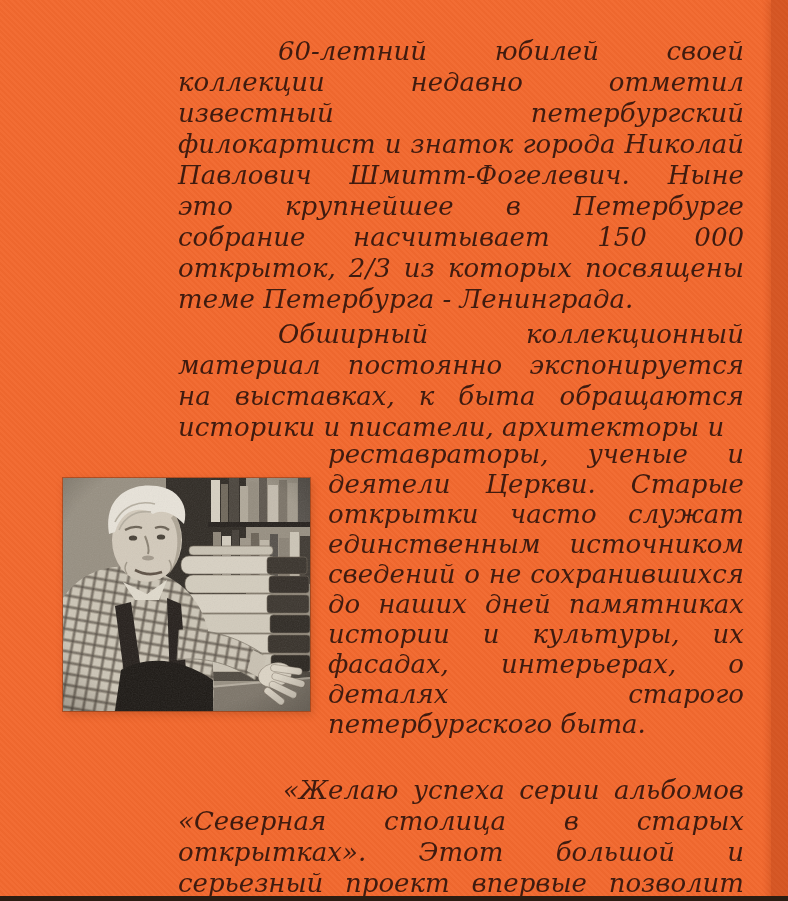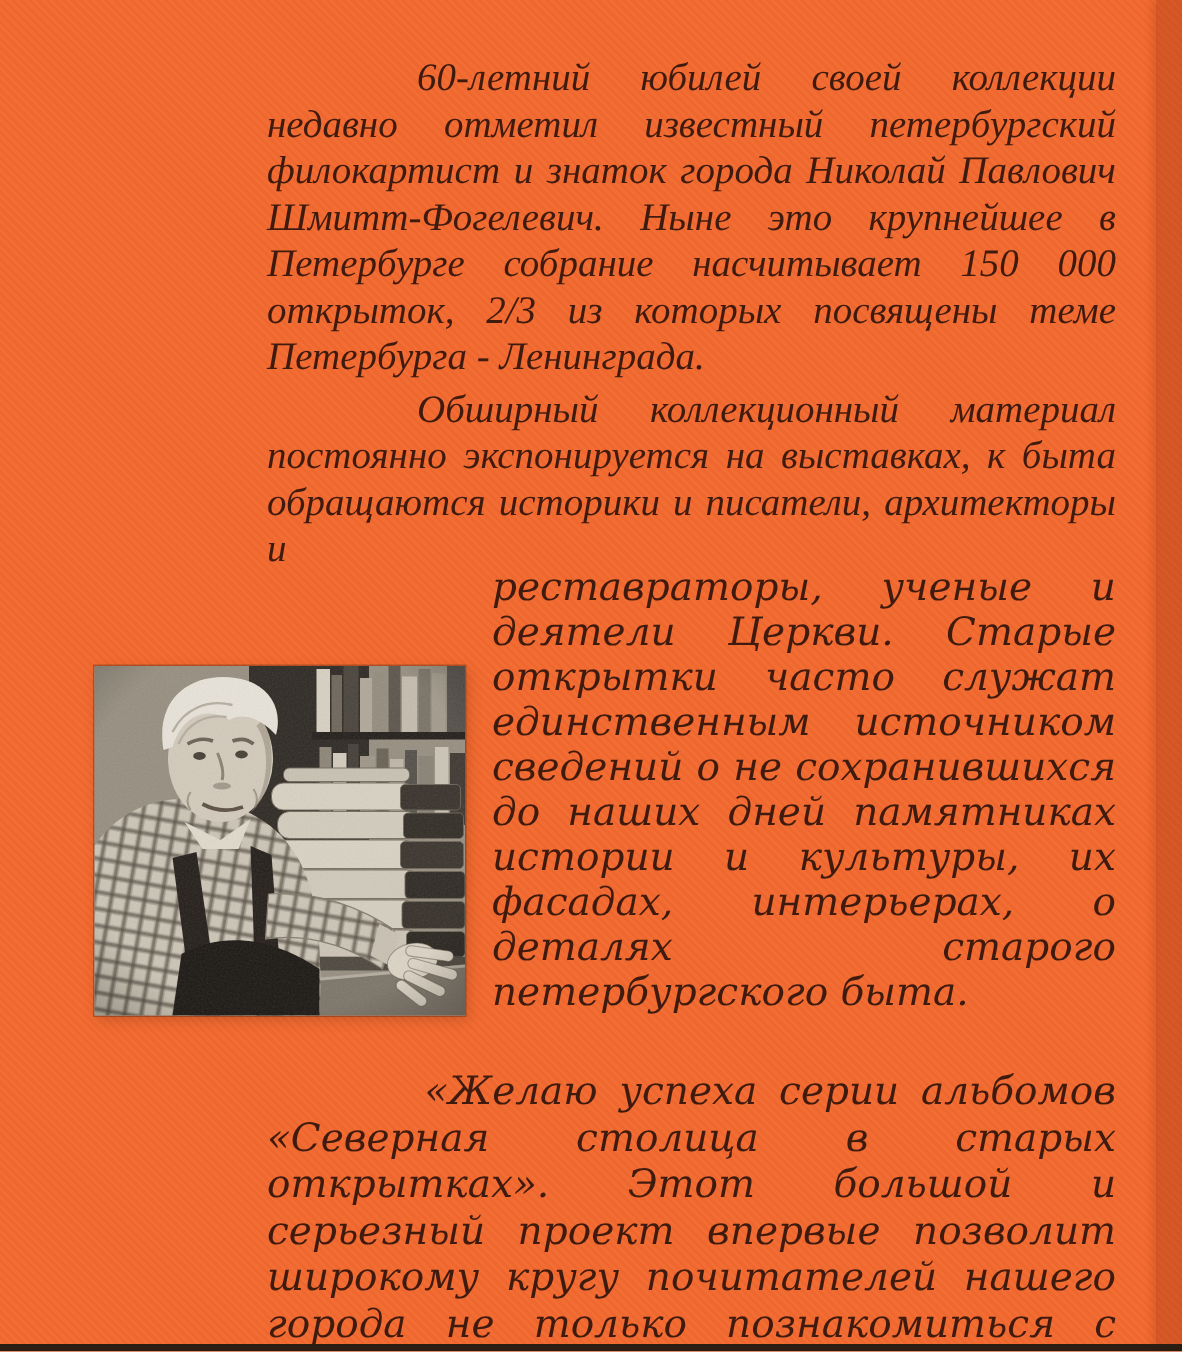--- a/index.html
+++ b/index.html
@@ -30,25 +30,25 @@
   .text-col {
     position: absolute;
     left: 178px;
     top: 36px;
     width: 566px;
     font-size: 26px;
     line-height: 31px;
     text-align: justify;
   }
   .para { margin: 0; }
-  .indent { text-indent: 100px; font-family: Liberation Serif, serif; }
+  .indent { text-indent: 100px; }
   .p2 { margin-top: 4px; }
   .photo-row {
     display: flex;
-    align-items: flex-end;
+    align-items: center;
     margin-top: 4px;
   }
   .photo {
     flex: none;
     width: 247px;
     height: 233px;
     margin: 3px 18px 0 -115px;
     box-shadow: 0 0 0 1px rgba(70,35,15,0.35), 2px 3px 8px rgba(100,40,10,0.25);
     background: #a49c8f;
   }

